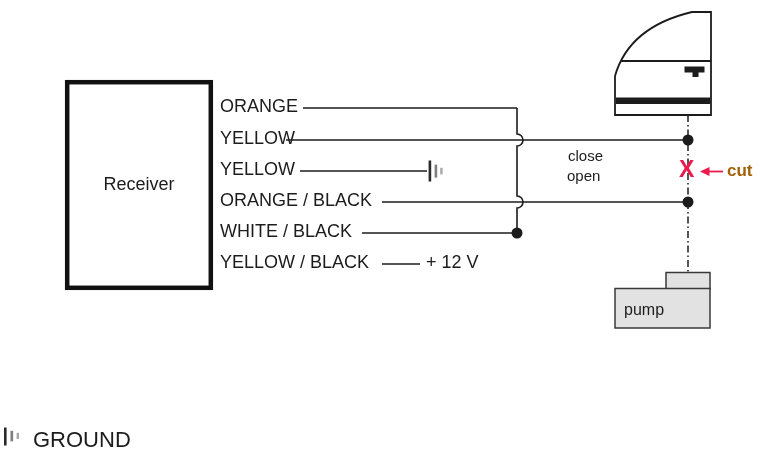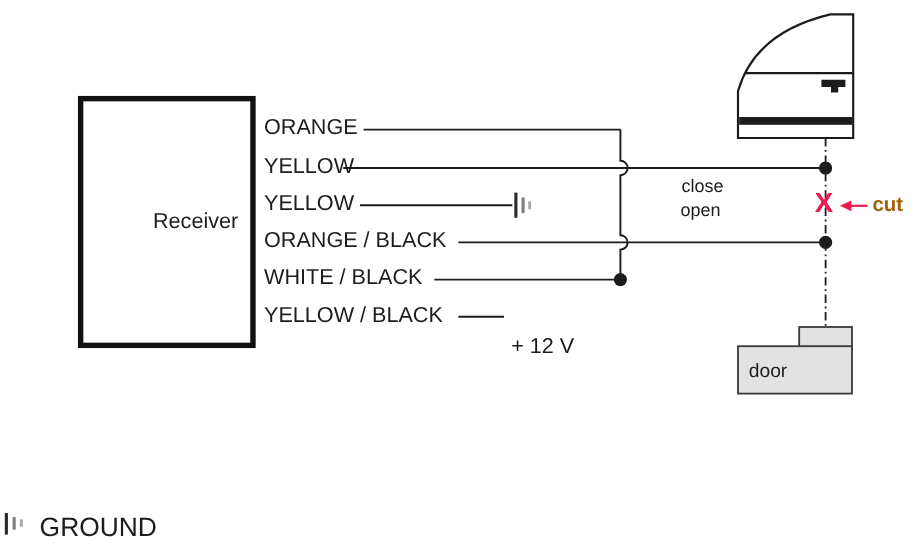--- a/index.html
+++ b/index.html
@@ -5,25 +5,25 @@
   html,body{margin:0;padding:0;background:#ffffff;}
   #stage{
     position:relative;width:765px;height:455px;background:#ffffff;overflow:hidden;
     font-family:"Liberation Sans", sans-serif;color:#1c1c1c;
   }
   #wiring-svg{position:absolute;left:0;top:0;width:765px;height:455px;}
   .lbl{position:absolute;white-space:nowrap;line-height:1.1;}
   .wire-lbl{left:220px;font-size:18px;line-height:20px;}
   #receiver-box-label{
     position:absolute;left:65px;top:80px;width:148px;height:210px;
-    display:flex;align-items:center;justify-content:center;font-size:18px;padding-left:24px;
+    display:flex;align-items:center;justify-content:center;font-size:18px;
   }
   #close-lbl{left:568px;top:124px;font-size:15px;margin-top:24px;}
   #open-lbl{left:567px;top:168px;font-size:15px;}
-  #power-lbl{left:426px;top:253px;font-size:18px;margin-top:26px;}
+  #power-lbl{left:426px;top:253px;font-size:18px;}
   #door-lbl{left:617px;top:77px;font-size:16px;}
   #pump-lbl{left:624px;top:301px;font-size:16px;}
   #cut-x{left:679px;top:157px;font-size:23px;font-weight:bold;color:#ec1a4c;}
   #cut-lbl{left:727px;top:162px;font-size:17px;font-weight:600;color:#a16207;}
   #ground-legend-lbl{left:33px;top:428px;font-size:22px;}
 </style>
 </head>
 <body>
 
 <div id="stage">
@@ -83,18 +83,18 @@
   <div class="lbl wire-lbl" style="top:96px">ORANGE</div>
   <div class="lbl wire-lbl" style="top:128px">YELLOW</div>
   <div class="lbl wire-lbl" style="top:159px">YELLOW</div>
   <div class="lbl wire-lbl" style="top:190px">ORANGE / BLACK</div>
   <div class="lbl wire-lbl" style="top:221px">WHITE / BLACK</div>
   <div class="lbl wire-lbl" style="top:252px">YELLOW / BLACK</div>
 
   <div id="close-lbl" class="lbl">close</div>
   <div id="open-lbl" class="lbl">open</div>
   <div id="power-lbl" class="lbl">+ 12 V</div>
-  <div id="pump-lbl" class="lbl">door</div>
+  <div id="pump-lbl" class="lbl">pump</div>
   <div id="cut-x" class="lbl">X</div>
   <div id="cut-lbl" class="lbl">cut</div>
   <div id="ground-legend-lbl" class="lbl">GROUND</div>
 
 </div>
 
 </body></html>

